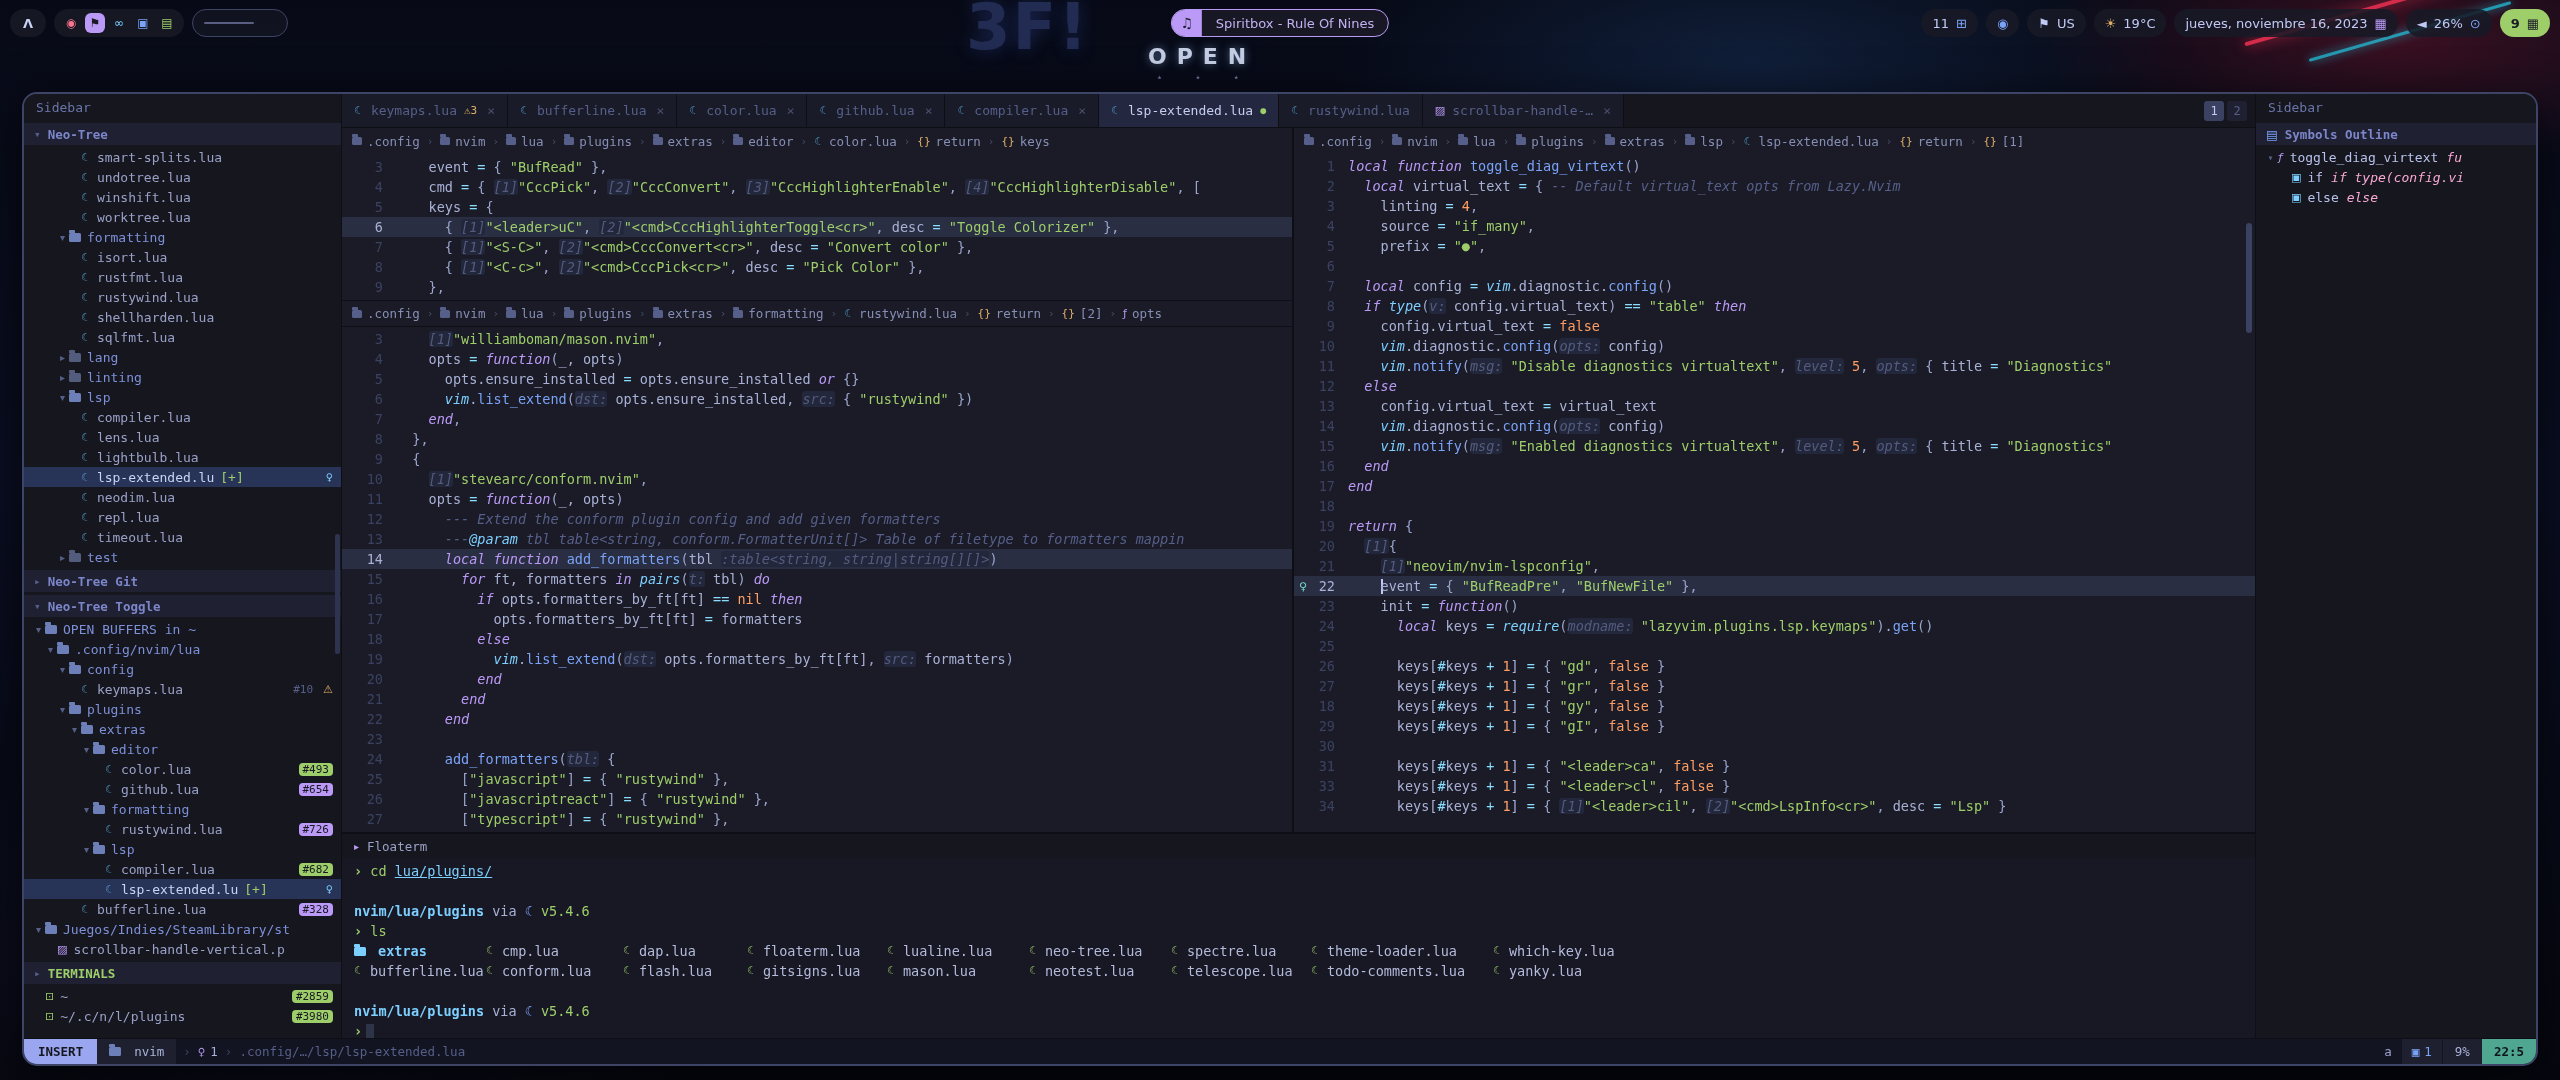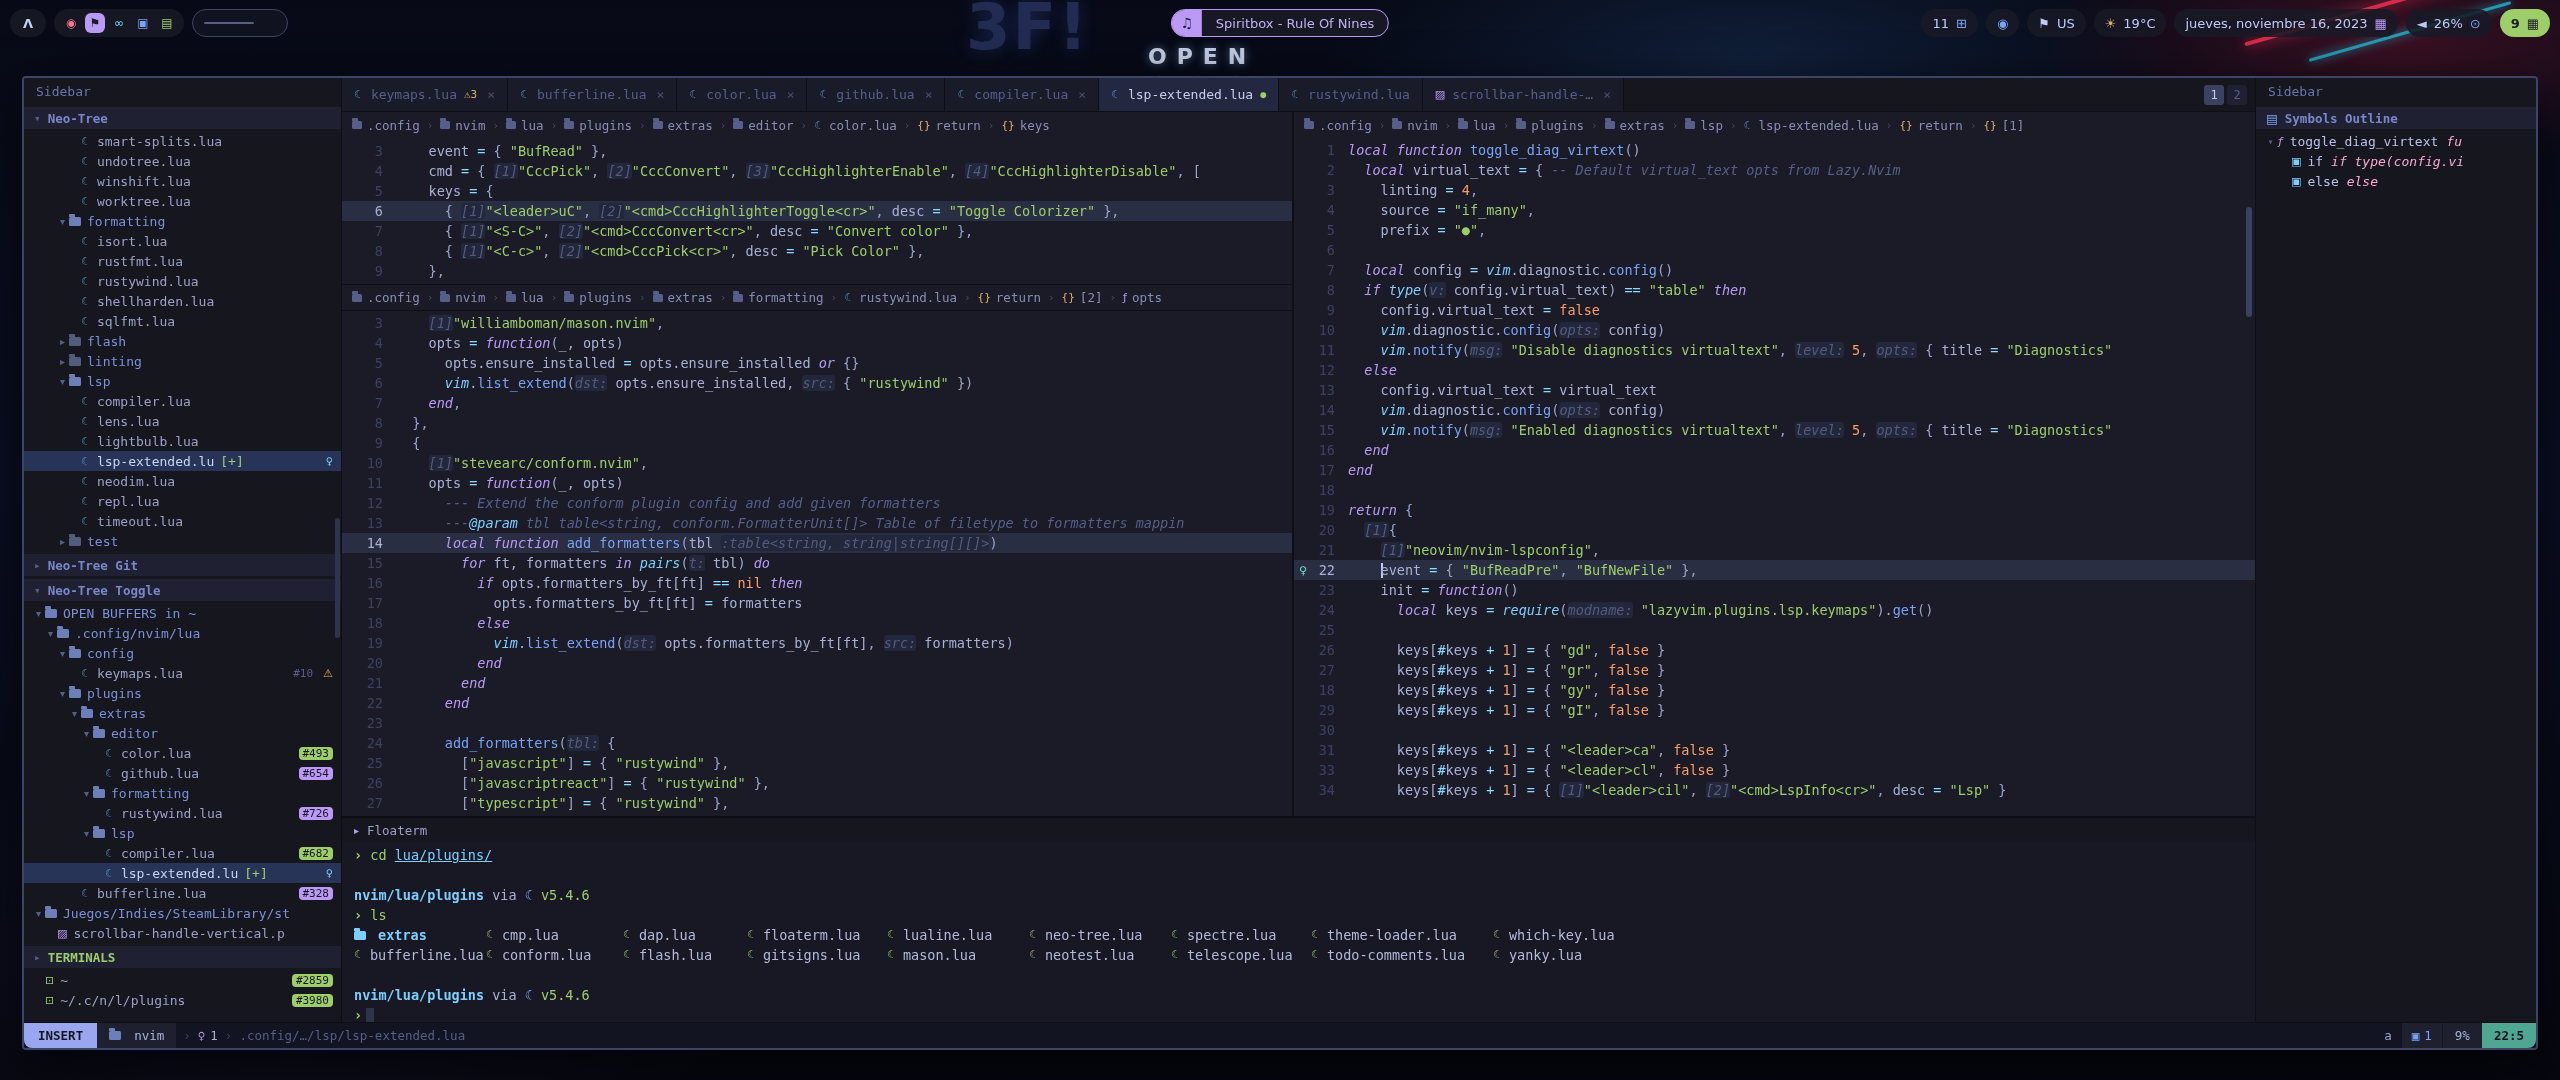--- a/index.html
+++ b/index.html
@@ -31,21 +31,21 @@
   .tb-underline{width:70%;height:2px;background:#5a5f82;border-radius:1px}
   .tb-center{position:absolute;left:50%;transform:translateX(-50%)}
   .tb-music{display:flex;align-items:center;height:28px;border:1px solid #bb9af7;border-radius:14px;background:rgba(26,27,38,.85);overflow:hidden}
   .tb-music-icon{width:30px;height:100%;background:#bb9af7;color:#1a1b26;display:flex;align-items:center;justify-content:center;font-size:14px}
   .tb-music-label{padding:0 14px;color:#c3b1f2;font-size:13px;white-space:nowrap}
   .tb-right{display:flex;align-items:center;gap:8px}
   .tb-green{background:#9ece6a;color:#1a1b26;font-weight:bold}
   .tb-icon,.tb-icon2{font-size:13px}
 
   
-  .window{position:absolute;left:22px;top:76px;width:2516px;height:974px;background:#16161e;border:2px solid #3d4466;border-radius:4px;overflow:hidden;box-shadow:0 14px 50px rgba(0,0,0,.65);z-index:4}
+  .window{position:absolute;left:22px;top:92px;width:2516px;height:974px;background:#16161e;border:2px solid #3d4466;border-radius:15px;overflow:hidden;box-shadow:0 14px 50px rgba(0,0,0,.65);z-index:4}
   .win-body{display:flex;height:944px}
 
   
   .sidebar-left{width:318px;background:#16161e;border-right:1px solid #0e0e15;position:relative;overflow:hidden}
   .sidebar-right{width:281px;background:#16161e;border-left:1px solid #0e0e15;overflow:hidden}
   .winbar-title{height:26px;display:flex;align-items:center;padding:0 12px;color:#6b74a8;font:13px "DejaVu Sans Mono",monospace}
   .nt-header{height:22px;display:flex;align-items:center;gap:7px;padding:0 10px;background:#1f2133;color:#7c86c9;font:bold 12.5px "DejaVu Sans Mono",monospace;margin:3px 0 2px}
   .nt-header.green{color:#9ece6a}
   .nt-header .hdr-chev{color:#565f89;font-size:11px}
   .nt-row{display:flex;align-items:center;height:20px;padding-right:8px;font:13px "DejaVu Sans Mono",monospace;color:#9aa1c8;white-space:nowrap;overflow:hidden}
@@ -312,21 +312,21 @@
             <span class="nt-indent" style="width: 44px;"></span>
             <span class="nt-chev"></span>
             <span class="nt-ic lua">☾</span>
             <span class="nt-label">sqlfmt.lua</span>
             <span class="nt-spacer"></span>
           </div>
           <div class="nt-row">
             <span class="nt-indent" style="width: 32px;"></span>
             <span class="nt-chev">▸</span>
             <span class="icon-folder closed"></span>
-            <span class="nt-label dirlabel">flash</span>
+            <span class="nt-label dirlabel">lang</span>
             <span class="nt-spacer"></span>
           </div>
           <div class="nt-row">
             <span class="nt-indent" style="width: 32px;"></span>
             <span class="nt-chev">▸</span>
             <span class="icon-folder closed"></span>
             <span class="nt-label dirlabel">linting</span>
             <span class="nt-spacer"></span>
           </div>
           <div class="nt-row">

